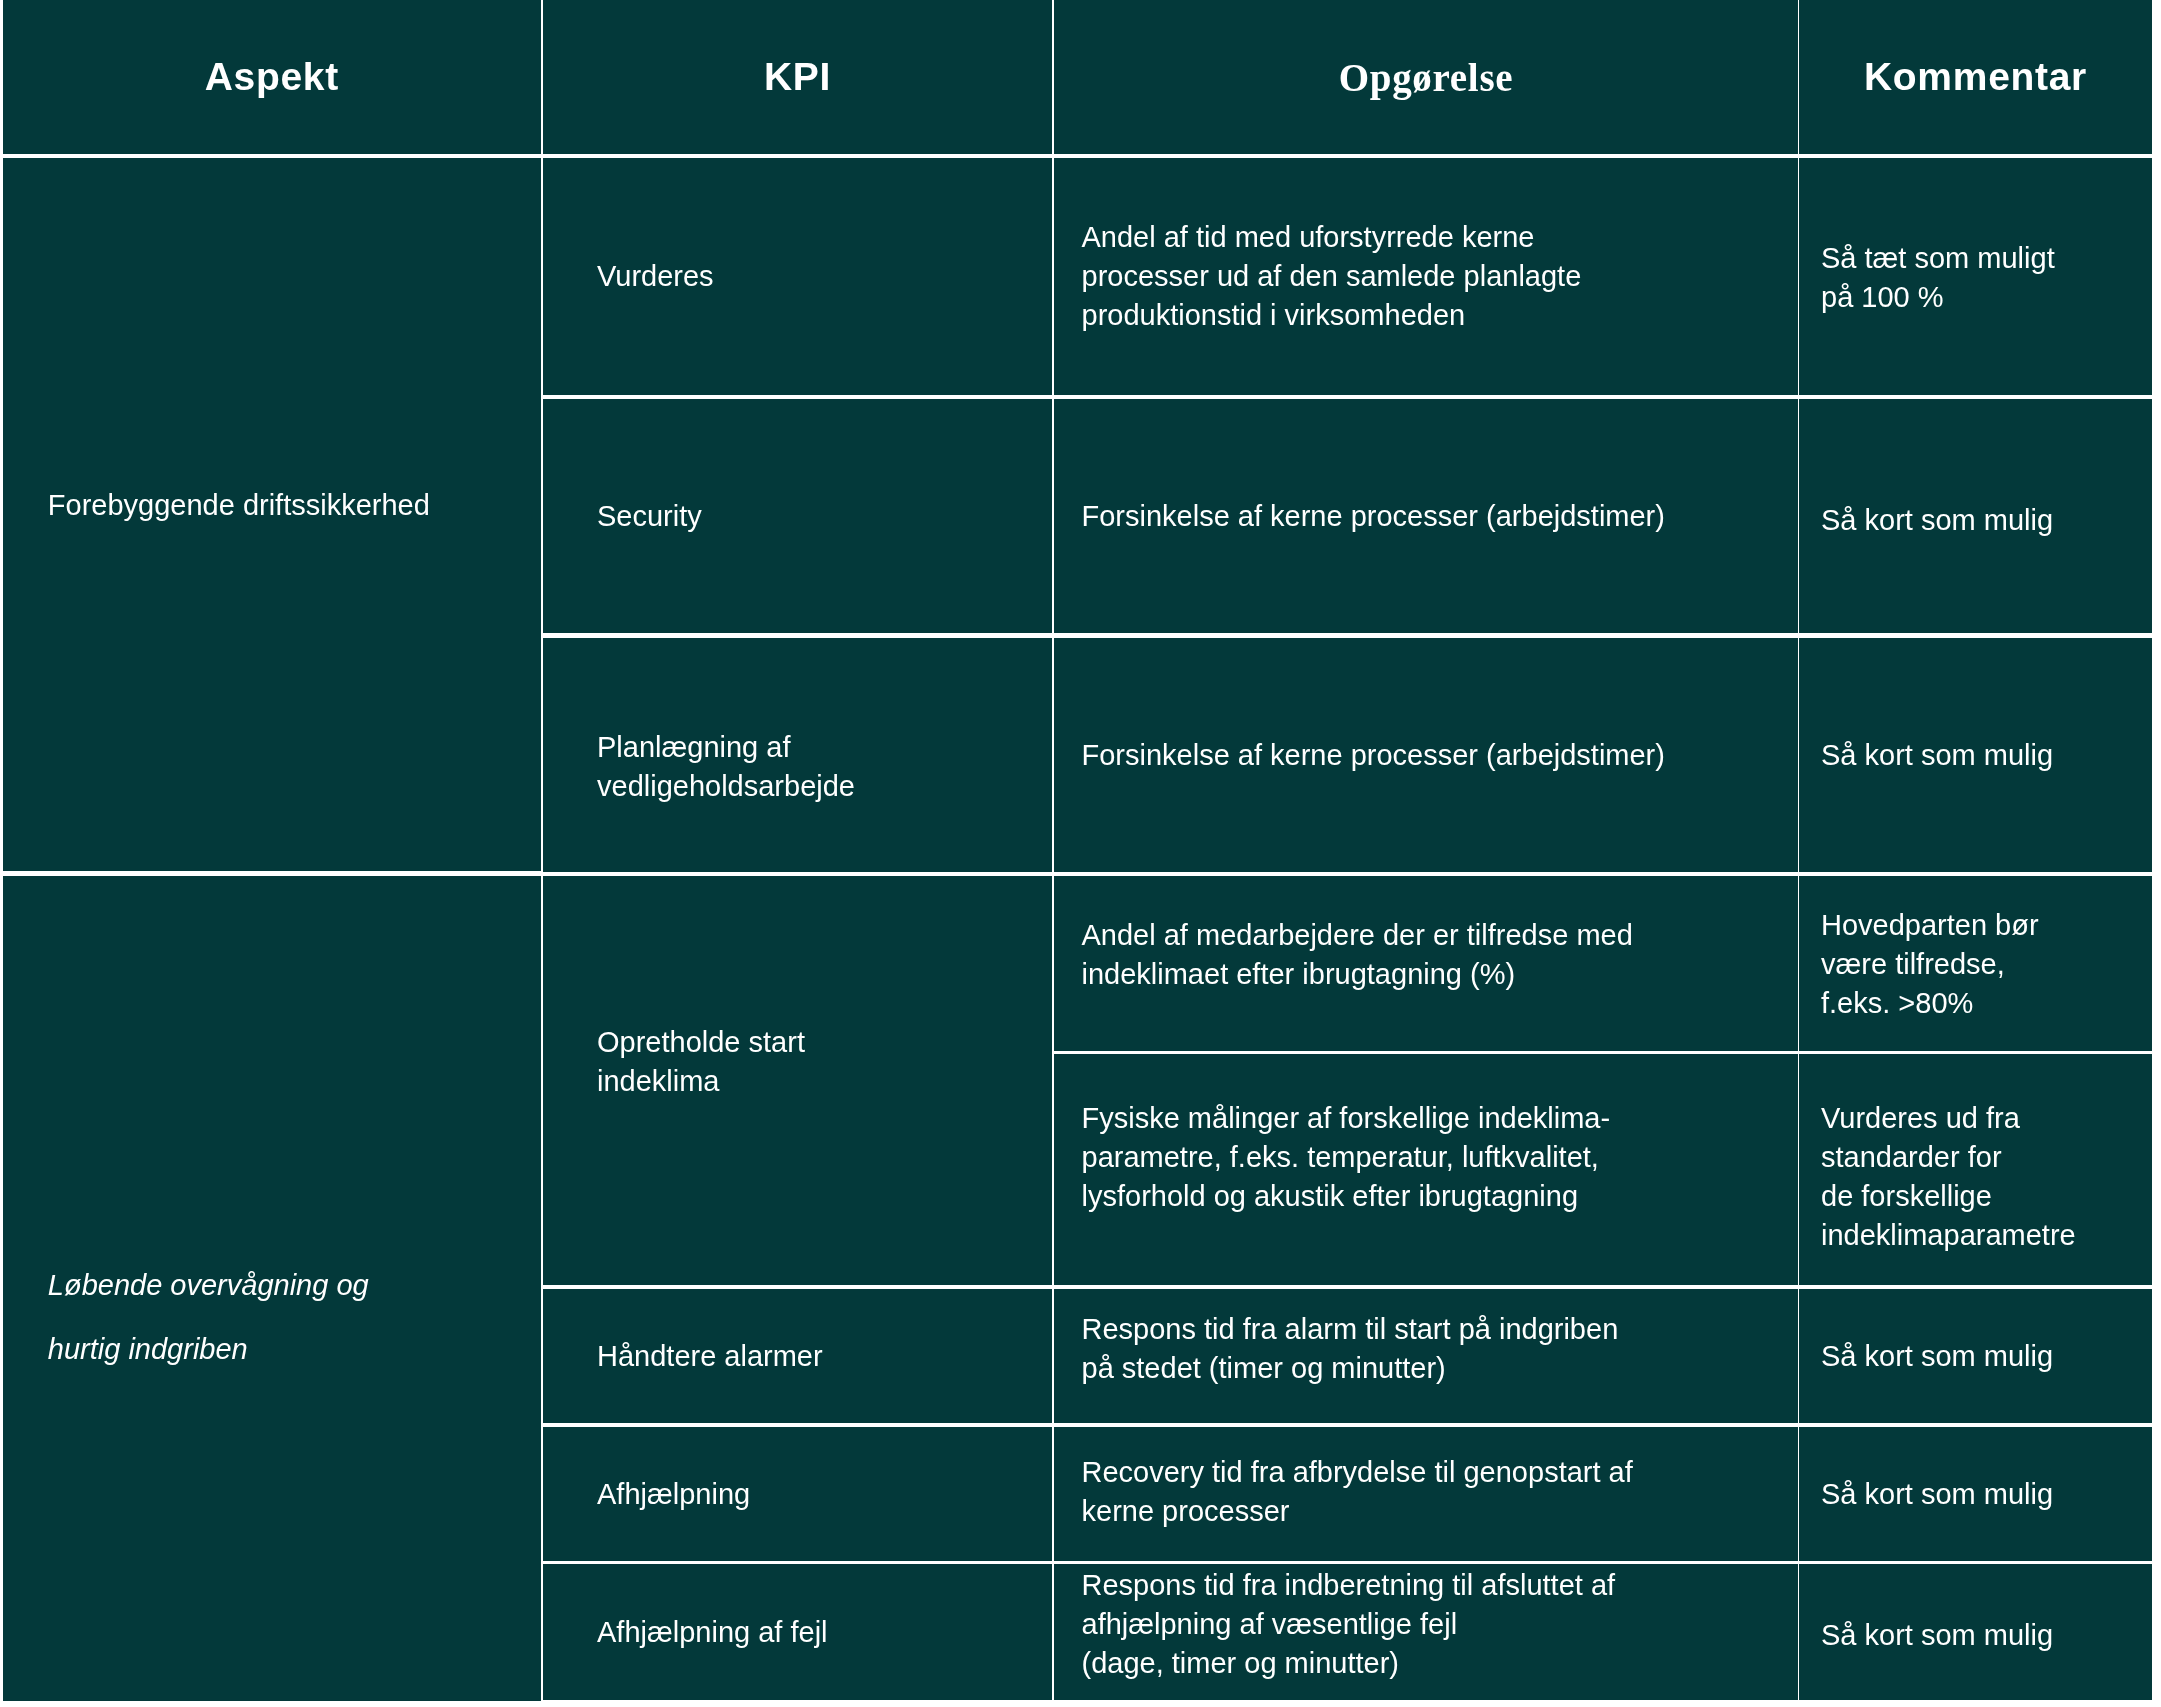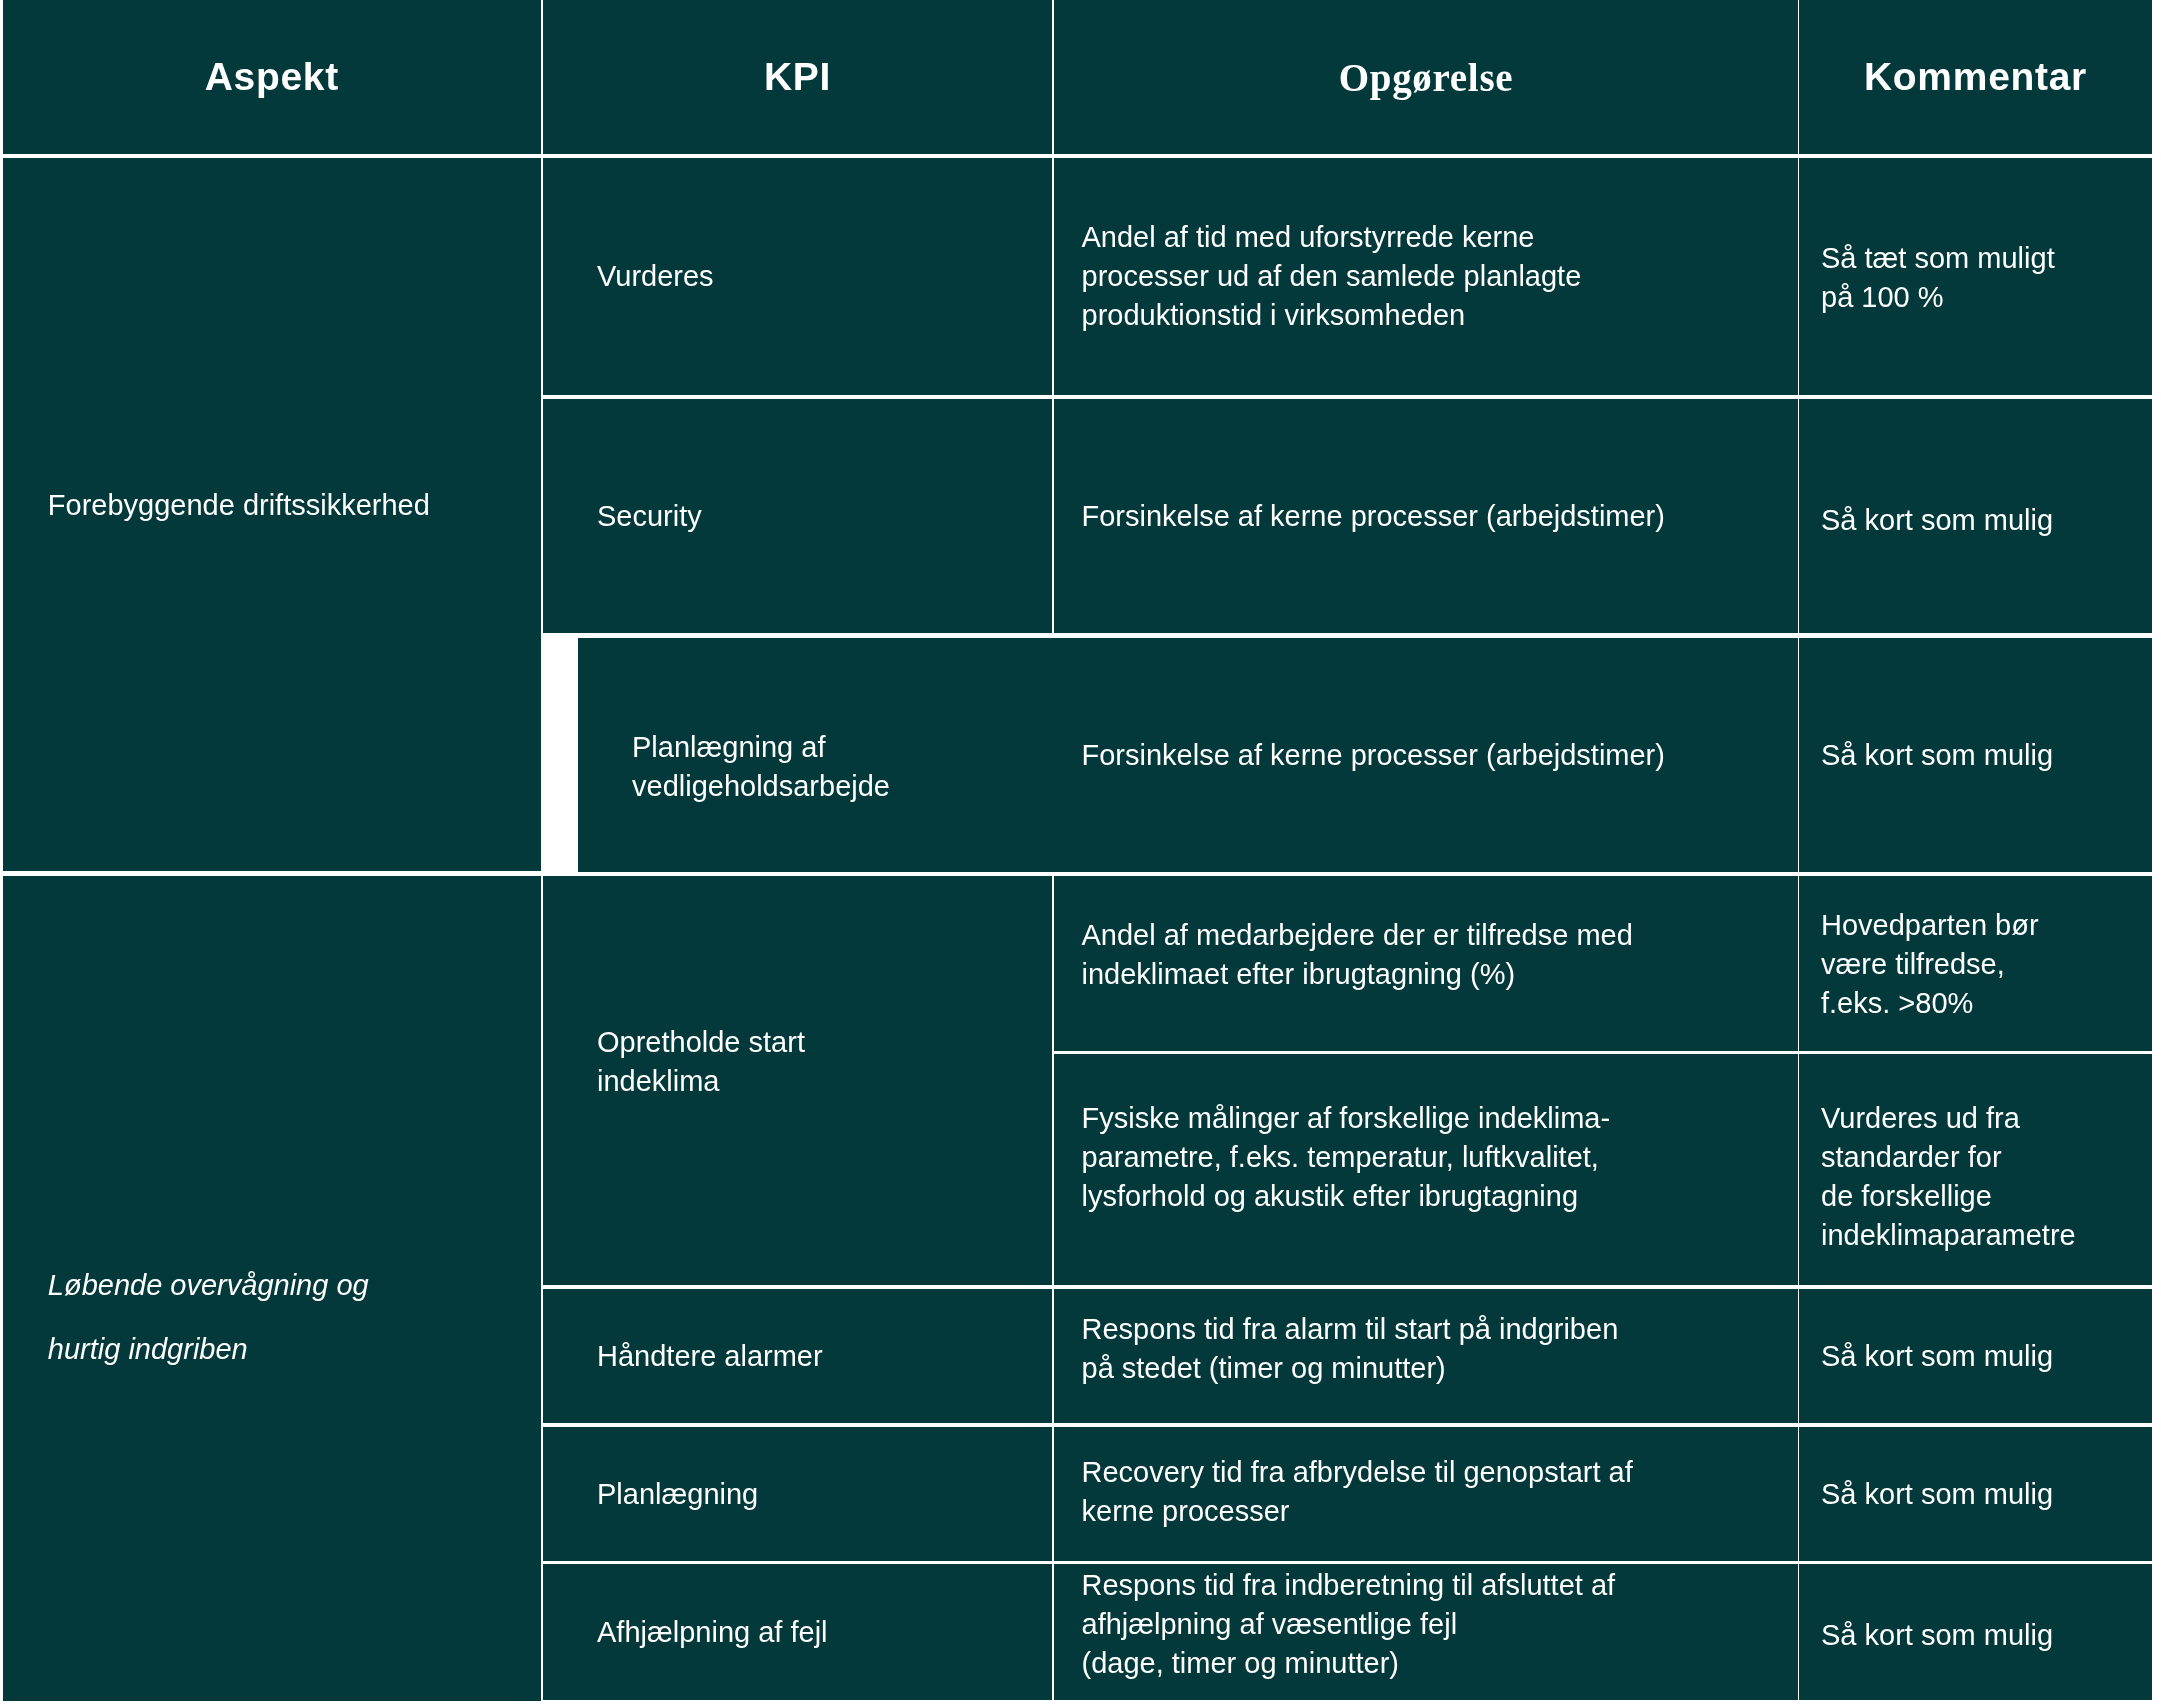--- a/index.html
+++ b/index.html
@@ -77,21 +77,21 @@
   <div class="cell txt c-kpi" style="left:543px;top:399px;width:509px;height:234px;">
     <span>Security</span>
   </div>
   <div class="cell txt c-opg" style="left:1054px;top:399px;width:744px;height:234px;">
     <span>Forsinkelse af kerne processer (arbejdstimer)</span>
   </div>
   <div class="cell txt c-kom" style="left:1799px;top:399px;width:353px;height:234px;padding-top:8.3px;">
     <span>Så kort som mulig</span>
   </div>
 
-  <div class="cell txt c-kpi" style="left:543px;top:638px;width:509px;height:234px;padding-top:24px;margin-left:35px;">
+  <div class="cell txt c-kpi" style="left:543px;top:638px;width:509px;height:234px;padding-top:24px;">
     <span>Planlægning af
 vedligeholdsarbejde</span>
   </div>
   <div class="cell txt c-opg" style="left:1054px;top:638px;width:744px;height:234px;">
     <span>Forsinkelse af kerne processer (arbejdstimer)</span>
   </div>
   <div class="cell txt c-kom" style="left:1799px;top:638px;width:353px;height:234px;">
     <span>Så kort som mulig</span>
   </div>
 
@@ -130,21 +130,21 @@
   </div>
   <div class="cell txt c-opg" style="left:1054px;top:1289px;width:744px;height:134px;padding-bottom:13.8px;">
     <span>Respons tid fra alarm til start på indgriben
 på stedet (timer og minutter)</span>
   </div>
   <div class="cell txt c-kom" style="left:1799px;top:1289px;width:353px;height:134px;">
     <span>Så kort som mulig</span>
   </div>
 
   <div class="cell txt c-kpi" style="left:543px;top:1427px;width:509px;height:134px;">
-    <span>Planlægning</span>
+    <span>Afhjælpning</span>
   </div>
   <div class="cell txt c-opg" style="left:1054px;top:1427px;width:744px;height:134px;padding-bottom:4.1px;">
     <span>Recovery tid fra afbrydelse til genopstart af
 kerne processer</span>
   </div>
   <div class="cell txt c-kom" style="left:1799px;top:1427px;width:353px;height:134px;">
     <span>Så kort som mulig</span>
   </div>
 
   <div class="cell txt c-kpi" style="left:543px;top:1564px;width:509px;height:136px;">

